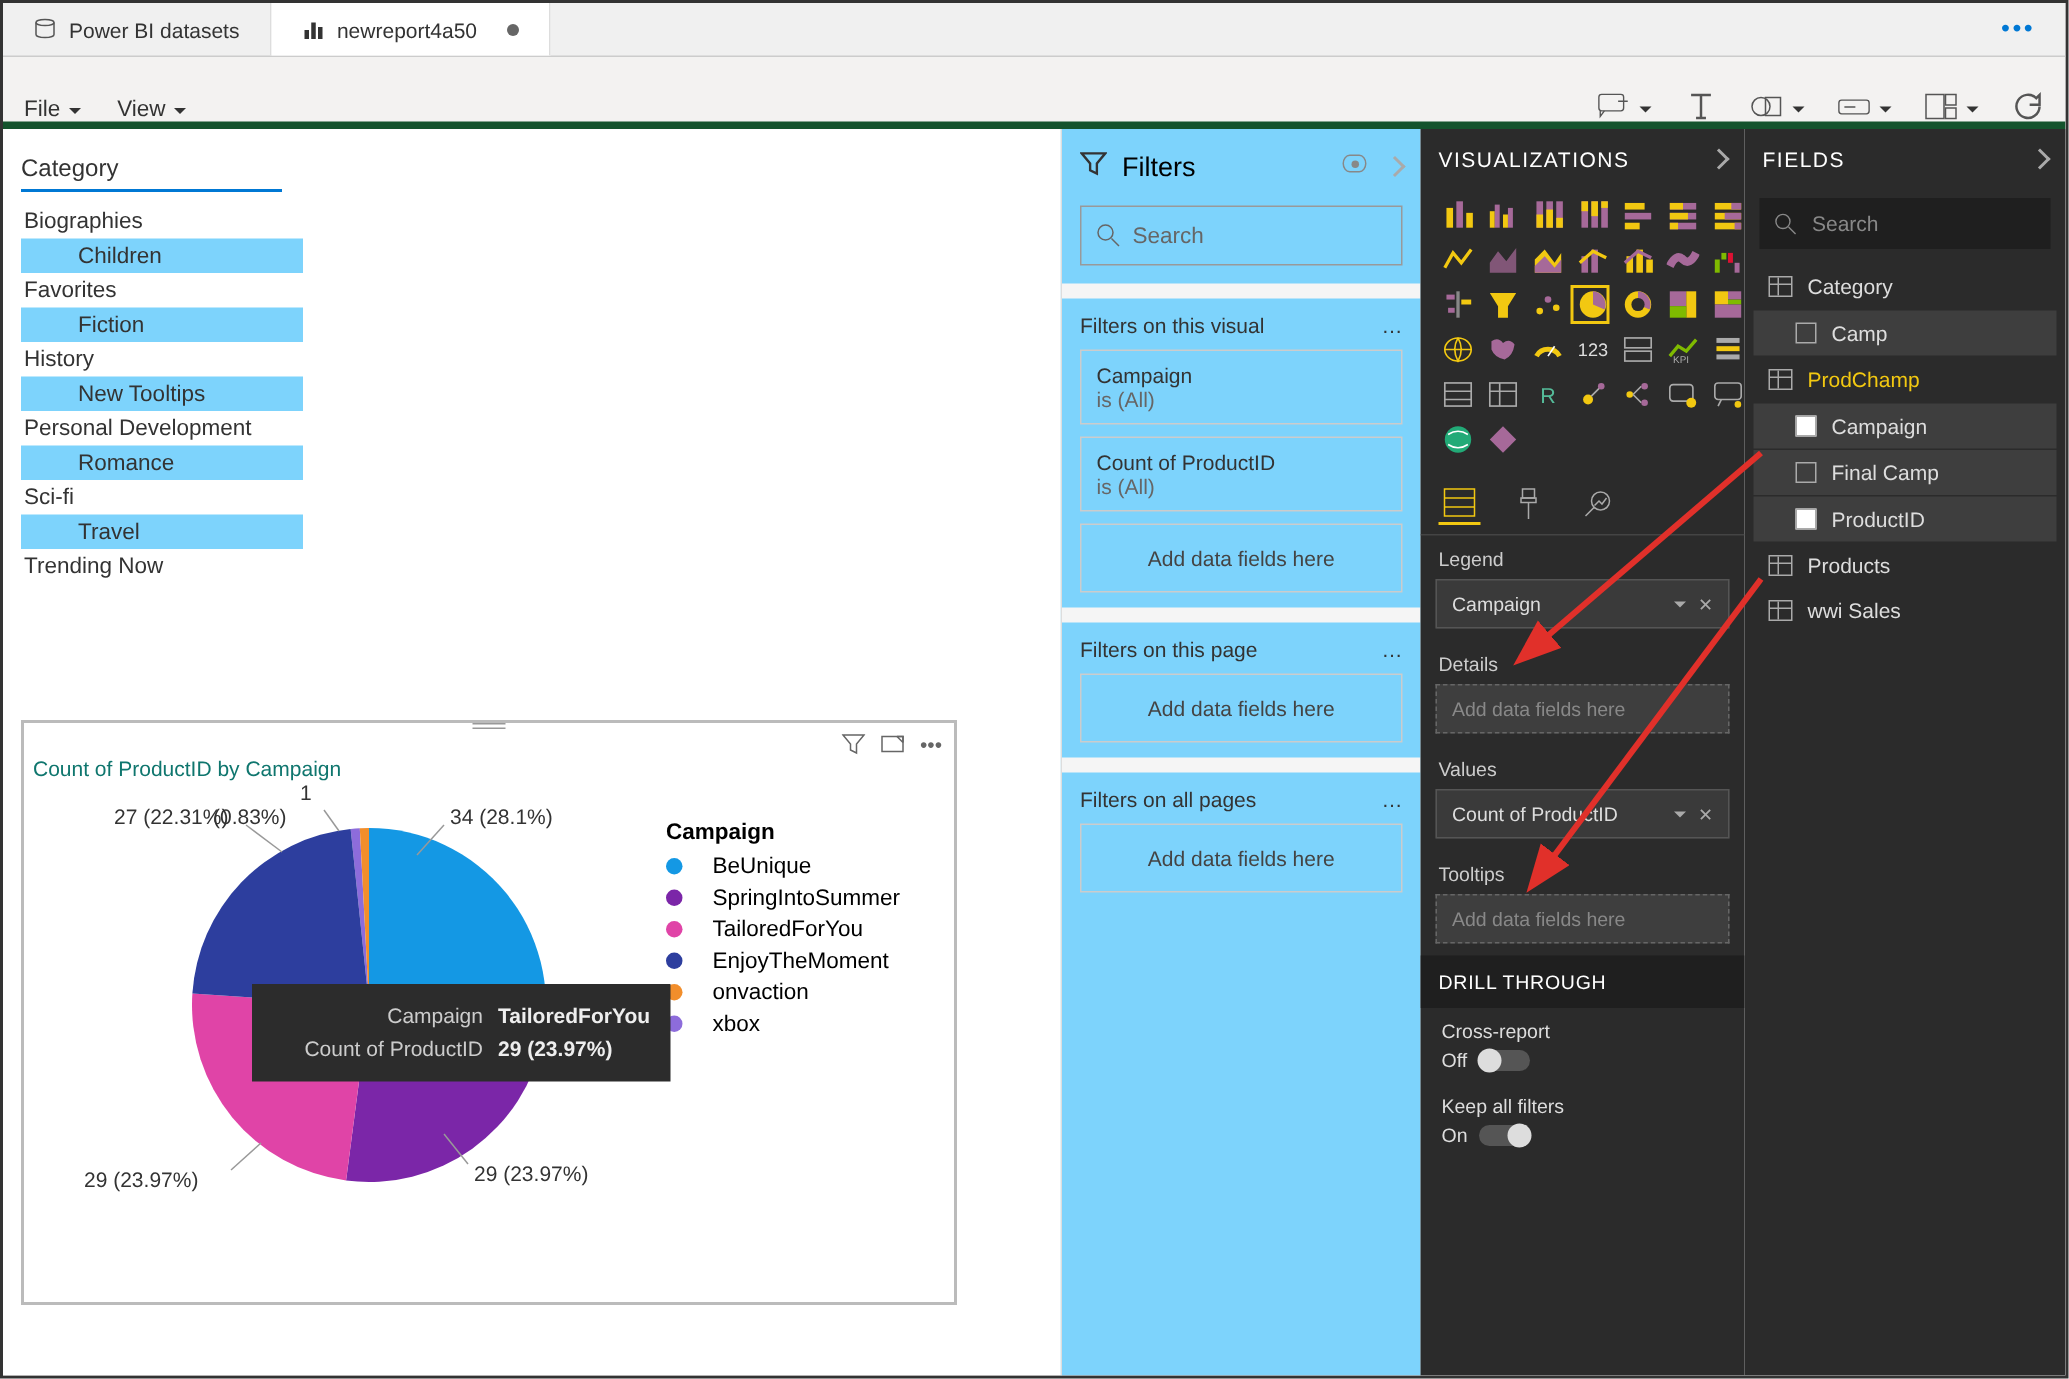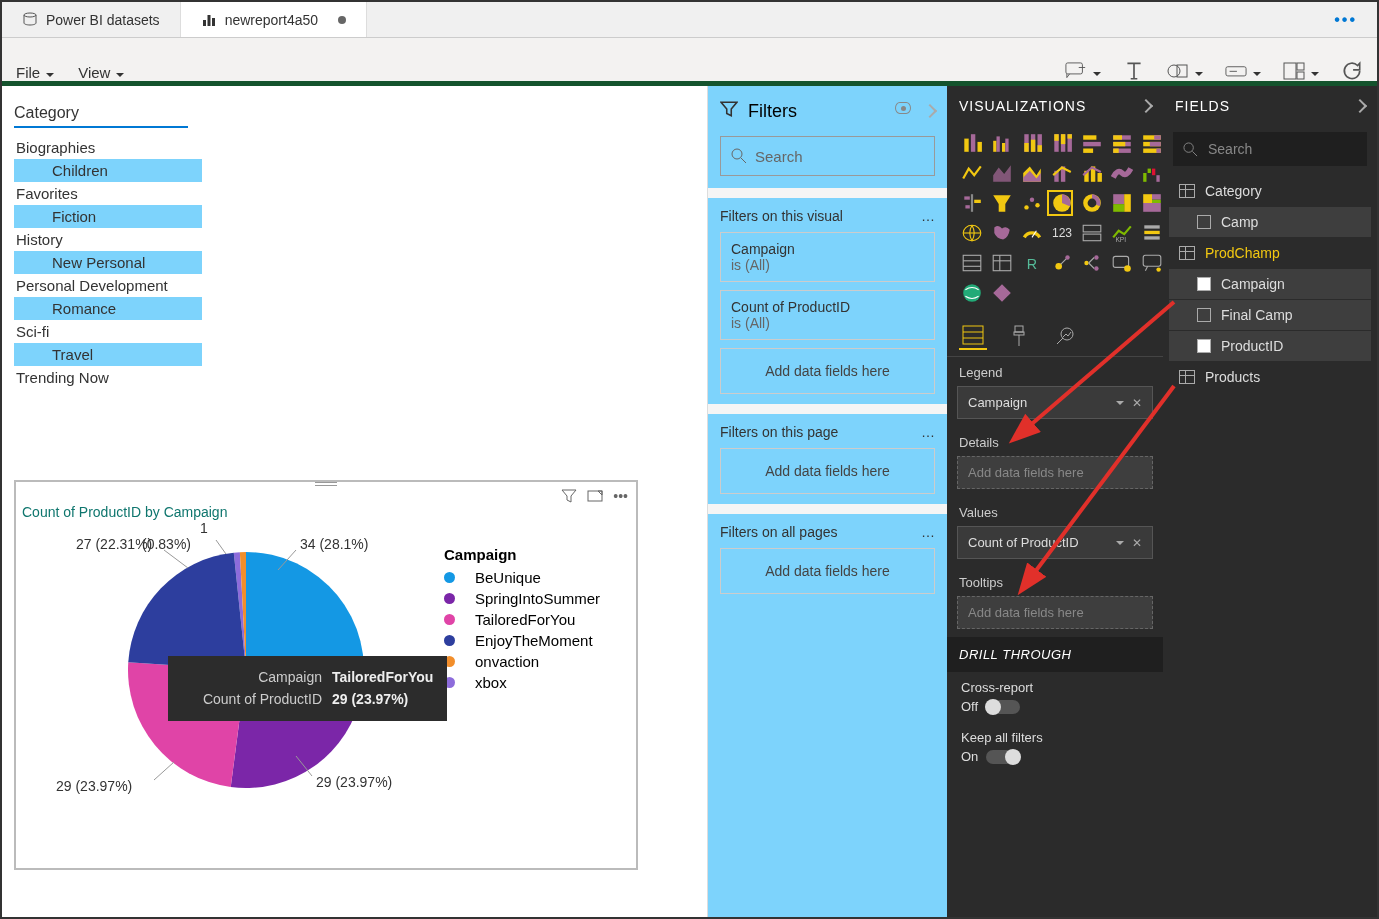--- a/index.html
+++ b/index.html
@@ -69,21 +69,21 @@
   .viz-icon svg { width: 22px; height: 22px; }
   .viz-icon.selected { outline: 2px solid #F2C811; outline-offset: -2px; }
   .viz-tabs { display: flex; padding: 6px 12px; gap: 18px; border-bottom: 1px solid #444;}
   .viz-tab { width: 28px; height: 28px; display:flex; align-items:center; justify-content:center; cursor:pointer;}
   .viz-tab.active { border-bottom: 2px solid #F2C811; }
   .well-section { padding: 8px 12px 2px; font-size: 13px; color: #ccc; }
   .well { margin: 4px 10px 8px; border: 1px dashed #666; background: #3e3e3e; padding: 8px 10px; font-size: 13px; display: flex; align-items: center; justify-content: space-between; }
   .well.filled { border: 1px solid #555; background: #3a3a3a; }
   .well-actions { display:flex; gap:8px; color:#aaa; font-size: 12px; align-items:center;}
   .well-arrow::after { content:""; border:4px solid transparent; border-top-color:#aaa; display:inline-block; transform:translateY(2px);}
-  .drill-header { background: #1f1f1f; padding: 10px 12px; font-size: 13px; letter-spacing: .5px; color:#fff; margin-top:6px;font-style:italic;}
+  .drill-header { background: #1f1f1f; padding: 10px 12px; font-size: 13px; letter-spacing: .5px; color:#fff; margin-top:6px;}
   .drill-row { padding: 8px 14px; font-size: 13px; }
   .toggle { display:inline-flex; align-items:center; gap:8px; margin-top:4px;}
   .toggle-track { width: 34px; height: 14px; background:#555; border-radius:7px; position:relative;}
   .toggle-thumb { width:16px; height:16px; background:#ddd; border-radius:50%; position:absolute; top:-1px;}
   .toggle-off .toggle-thumb { left:-1px; }
   .toggle-on .toggle-thumb { right:-1px; }
   
   
   .fields-pane { width: 214px; background: #2b2b2b; color: #ddd; }
   .fields-search { margin: 6px 10px 10px; background:#1f1f1f; height:34px; display:flex; align-items:center; padding:0 10px; gap:10px; color:#888; font-size:14px;}
@@ -201,21 +201,21 @@
   <div class="canvas">
 
     <div class="slicer">
       <div class="slicer-title">Category</div>
       <div id="slicer-items">
           <div class="slicer-item">Biographies</div>
           <div class="slicer-item shaded">Children</div>
           <div class="slicer-item">Favorites</div>
           <div class="slicer-item shaded">Fiction</div>
           <div class="slicer-item">History</div>
-          <div class="slicer-item shaded">New Personal</div>
+          <div class="slicer-item shaded">New Tooltips</div>
           <div class="slicer-item">Personal Development</div>
           <div class="slicer-item shaded">Romance</div>
           <div class="slicer-item">Sci-fi</div>
           <div class="slicer-item shaded">Travel</div>
           <div class="slicer-item">Trending Now</div>
         </div>
     </div>
 
     <div class="pie-visual">
       <div class="pie-handle">
@@ -726,20 +726,24 @@
           <span>Final Camp</span>
         </div>
         <div class="field-item sub checked">
           <span class="chk"></span>
           <span>ProductID</span>
         </div>
         <div class="field-item">
           <span class="tbl-icon"></span>
           <span>Products</span>
         </div>
+        <div class="field-item">
+          <span class="tbl-icon"></span>
+          <span>wwi Sales</span>
+        </div>
       </div>
   </div>
 </div>
 
 <svg class="arrow-overlay" style="left:0; top:0;" width="1379" height="919">
   <defs>
     <marker id="ah" markerWidth="10" markerHeight="10" refX="2" refY="3" orient="auto">
       <path d="M0,0 L0,6 L8,3 z" fill="#E1302A"></path>
     </marker>
   </defs>

